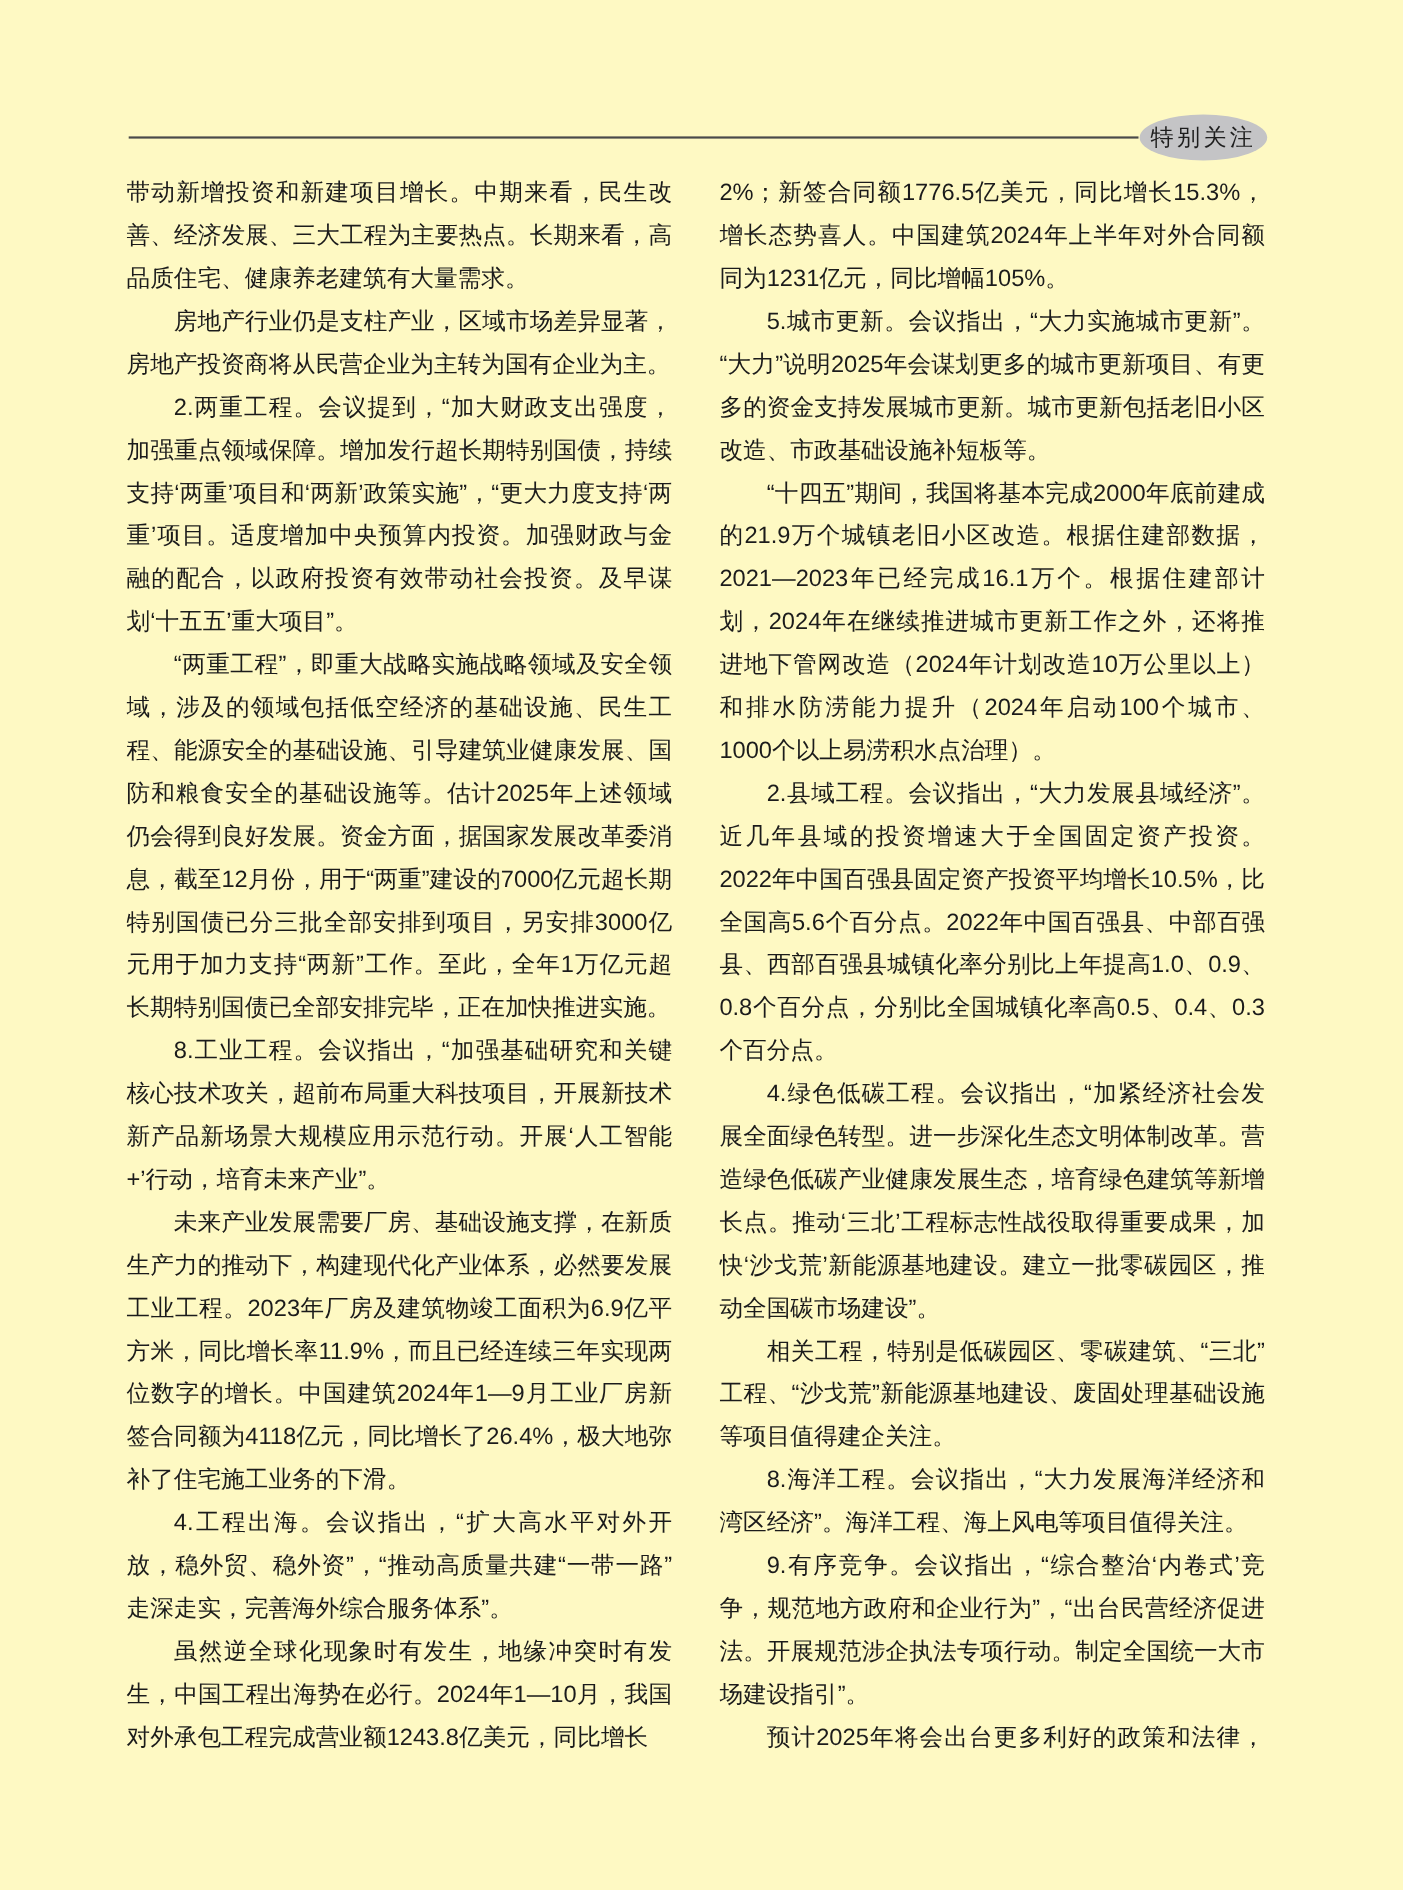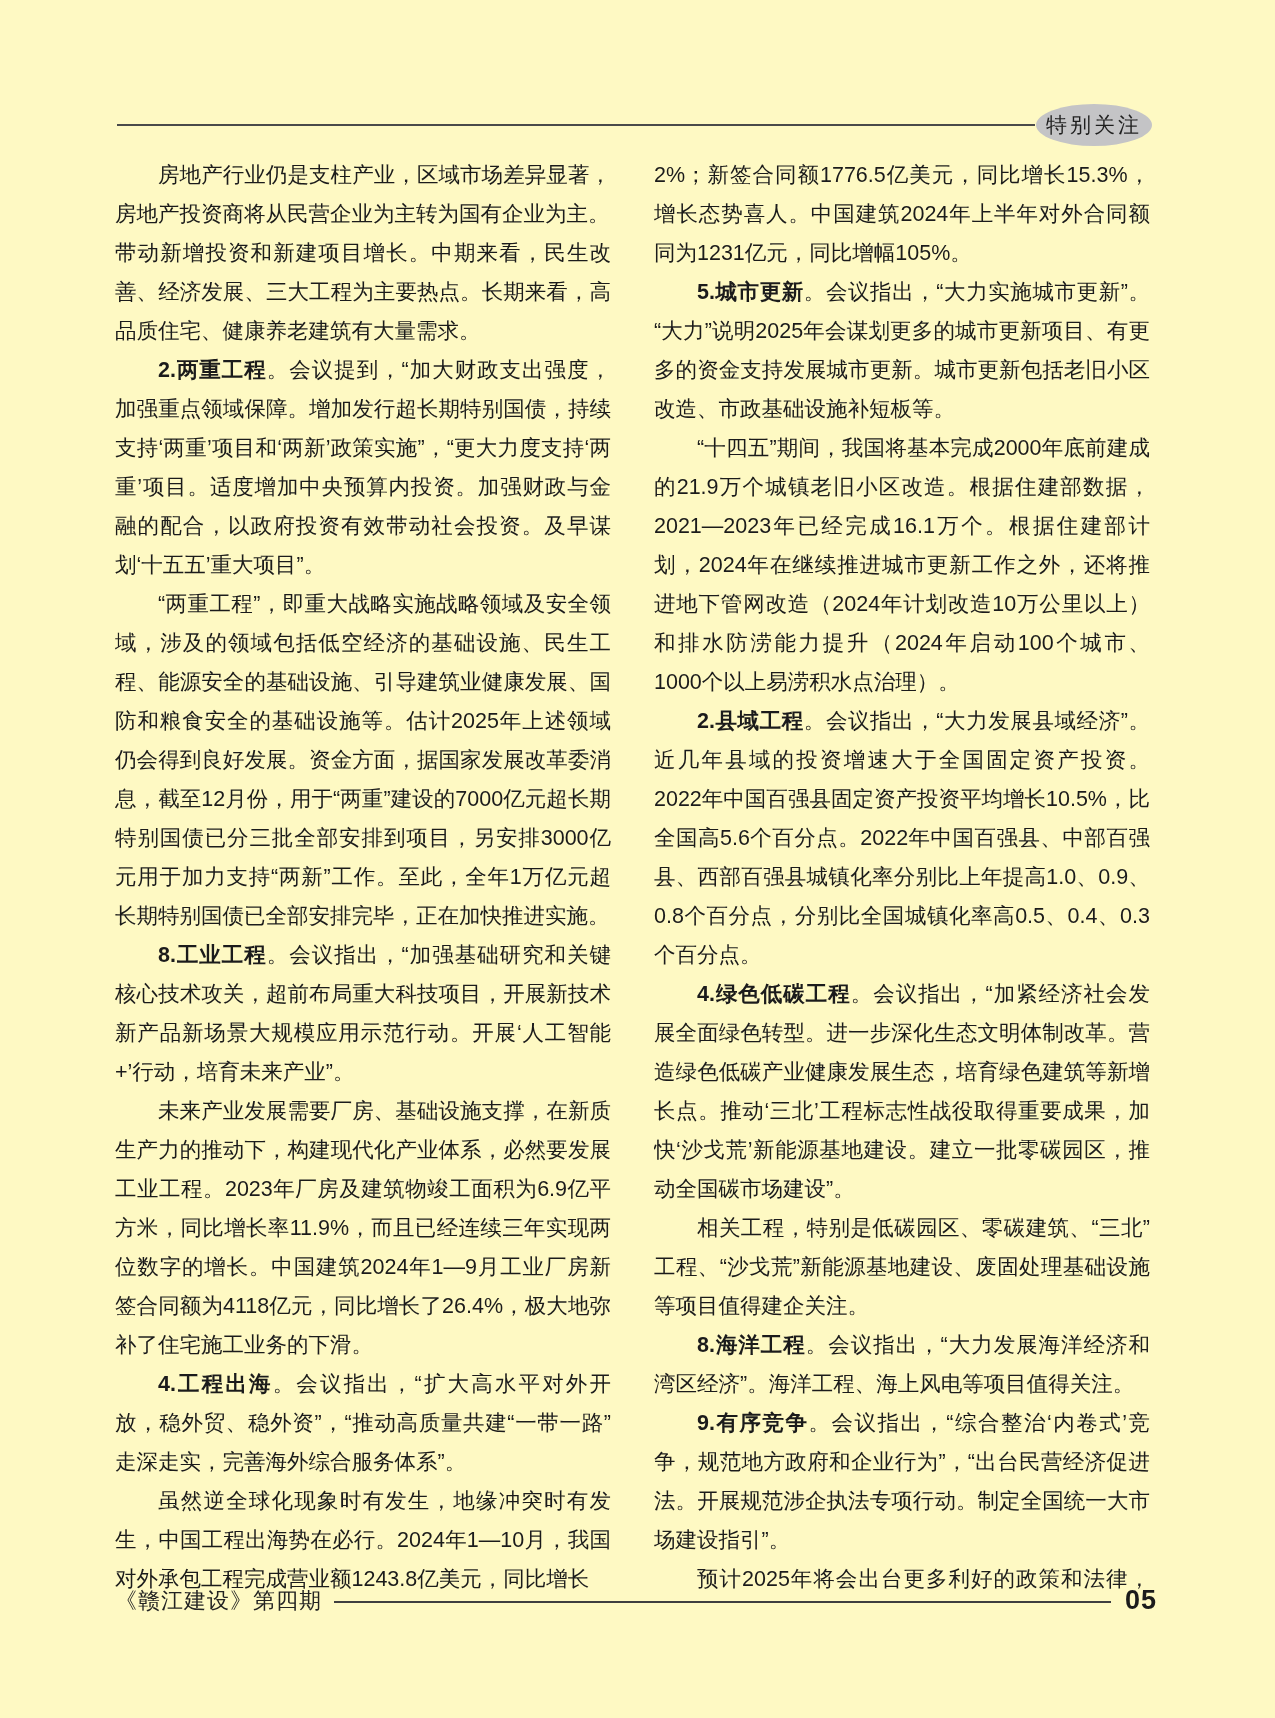--- a/index.html
+++ b/index.html
@@ -31,21 +31,21 @@
     position:absolute;left:115px;top:156px;width:1035px;
     display:flex;gap:43px;
   }
   .col{
     width:496px;max-height:1448px;overflow:hidden;
     font-size:21.5px;line-height:39px;
     text-align:justify;text-justify:inter-character;
   }
   p.para{margin:0;padding:0;text-indent:2em;}
   p.para.noindent{text-indent:0;}
-  .lead{font-weight:bold;}
+  .lead{font-weight:normal;}
   .footer{
     position:absolute;left:115px;width:1042px;top:1585px;
     display:flex;align-items:center;
   }
   .journal{font-size:22px;letter-spacing:1px;white-space:nowrap;color:#222;}
   .rule{flex:1;height:2px;background:#3f3f3f;margin:2px 14px 0 12px;}
   .pagenum{font-size:27px;font-weight:600;letter-spacing:1px;color:#1b1b1b;}
 </style>
 </head>
 <body>
@@ -53,41 +53,36 @@
 <div class="page" style="background: #fef9c3; color: rgb(27, 27, 27);">
 
   <div class="header-line" style="background: rgb(74, 74, 74);"></div>
 
   <div class="badge" style="background: rgb(196, 196, 198);">
     <span class="badge-text">特别关注</span>
   </div>
 
   <div class="columns">
     <div class="col">
+        <p class="para noindent">带动新增投资和新建项目增长。中期来看，民生改善、经济发展、三大工程为主要热点。长期来看，高品质住宅、健康养老建筑有大量需求。</p>
         <p class="para">房地产行业仍是支柱产业，区域市场差异显著，房地产投资商将从民营企业为主转为国有企业为主。</p>
-        <p class="para noindent">带动新增投资和新建项目增长。中期来看，民生改善、经济发展、三大工程为主要热点。长期来看，高品质住宅、健康养老建筑有大量需求。</p>
         <p class="para"><b class="lead">2.两重工程</b>。会议提到，“加大财政支出强度，加强重点领域保障。增加发行超长期特别国债，持续支持‘两重’项目和‘两新’政策实施”，“更大力度支持‘两重’项目。适度增加中央预算内投资。加强财政与金融的配合，以政府投资有效带动社会投资。及早谋划‘十五五’重大项目”。</p>
         <p class="para">“两重工程”，即重大战略实施战略领域及安全领域，涉及的领域包括低空经济的基础设施、民生工程、能源安全的基础设施、引导建筑业健康发展、国防和粮食安全的基础设施等。估计2025年上述领域仍会得到良好发展。资金方面，据国家发展改革委消息，截至12月份，用于“两重”建设的7000亿元超长期特别国债已分三批全部安排到项目，另安排3000亿元用于加力支持“两新”工作。至此，全年1万亿元超长期特别国债已全部安排完毕，正在加快推进实施。</p>
         <p class="para"><b class="lead">8.工业工程</b>。会议指出，“加强基础研究和关键核心技术攻关，超前布局重大科技项目，开展新技术新产品新场景大规模应用示范行动。开展‘人工智能+’行动，培育未来产业”。</p>
         <p class="para">未来产业发展需要厂房、基础设施支撑，在新质生产力的推动下，构建现代化产业体系，必然要发展工业工程。2023年厂房及建筑物竣工面积为6.9亿平方米，同比增长率11.9%，而且已经连续三年实现两位数字的增长。中国建筑2024年1—9月工业厂房新签合同额为4118亿元，同比增长了26.4%，极大地弥补了住宅施工业务的下滑。</p>
         <p class="para"><b class="lead">4.工程出海</b>。会议指出，“扩大高水平对外开放，稳外贸、稳外资”，“推动高质量共建“一带一路”走深走实，完善海外综合服务体系”。</p>
         <p class="para">虽然逆全球化现象时有发生，地缘冲突时有发生，中国工程出海势在必行。2024年1—10月，我国对外承包工程完成营业额1243.8亿美元，同比增长</p>
       </div>
     <div class="col">
         <p class="para noindent">2%；新签合同额1776.5亿美元，同比增长15.3%，增长态势喜人。中国建筑2024年上半年对外合同额同为1231亿元，同比增幅105%。</p>
         <p class="para"><b class="lead">5.城市更新</b>。会议指出，“大力实施城市更新”。“大力”说明2025年会谋划更多的城市更新项目、有更多的资金支持发展城市更新。城市更新包括老旧小区改造、市政基础设施补短板等。</p>
         <p class="para">“十四五”期间，我国将基本完成2000年底前建成的21.9万个城镇老旧小区改造。根据住建部数据，2021—2023年已经完成16.1万个。根据住建部计划，2024年在继续推进城市更新工作之外，还将推进地下管网改造（2024年计划改造10万公里以上）和排水防涝能力提升（2024年启动100个城市、1000个以上易涝积水点治理）。</p>
         <p class="para"><b class="lead">2.县域工程</b>。会议指出，“大力发展县域经济”。近几年县域的投资增速大于全国固定资产投资。2022年中国百强县固定资产投资平均增长10.5%，比全国高5.6个百分点。2022年中国百强县、中部百强县、西部百强县城镇化率分别比上年提高1.0、0.9、0.8个百分点，分别比全国城镇化率高0.5、0.4、0.3个百分点。</p>
         <p class="para"><b class="lead">4.绿色低碳工程</b>。会议指出，“加紧经济社会发展全面绿色转型。进一步深化生态文明体制改革。营造绿色低碳产业健康发展生态，培育绿色建筑等新增长点。推动‘三北’工程标志性战役取得重要成果，加快‘沙戈荒’新能源基地建设。建立一批零碳园区，推动全国碳市场建设”。</p>
         <p class="para">相关工程，特别是低碳园区、零碳建筑、“三北”工程、“沙戈荒”新能源基地建设、废固处理基础设施等项目值得建企关注。</p>
         <p class="para"><b class="lead">8.海洋工程</b>。会议指出，“大力发展海洋经济和湾区经济”。海洋工程、海上风电等项目值得关注。</p>
         <p class="para"><b class="lead">9.有序竞争</b>。会议指出，“综合整治‘内卷式’竞争，规范地方政府和企业行为”，“出台民营经济促进法。开展规范涉企执法专项行动。制定全国统一大市场建设指引”。</p>
         <p class="para">预计2025年将会出台更多利好的政策和法律，引导建筑业健康发展，民营企业将有更多的机会赢得市场份额。□</p>
       </div>
   </div>
 
-  <div class="footer">
-    <span class="journal">《赣江建设》第四期</span>
-    <span class="rule" style="background: rgb(63, 63, 63);"></span>
-    <span class="pagenum">05</span>
-  </div>
 
 </div>
 
 </body></html>

